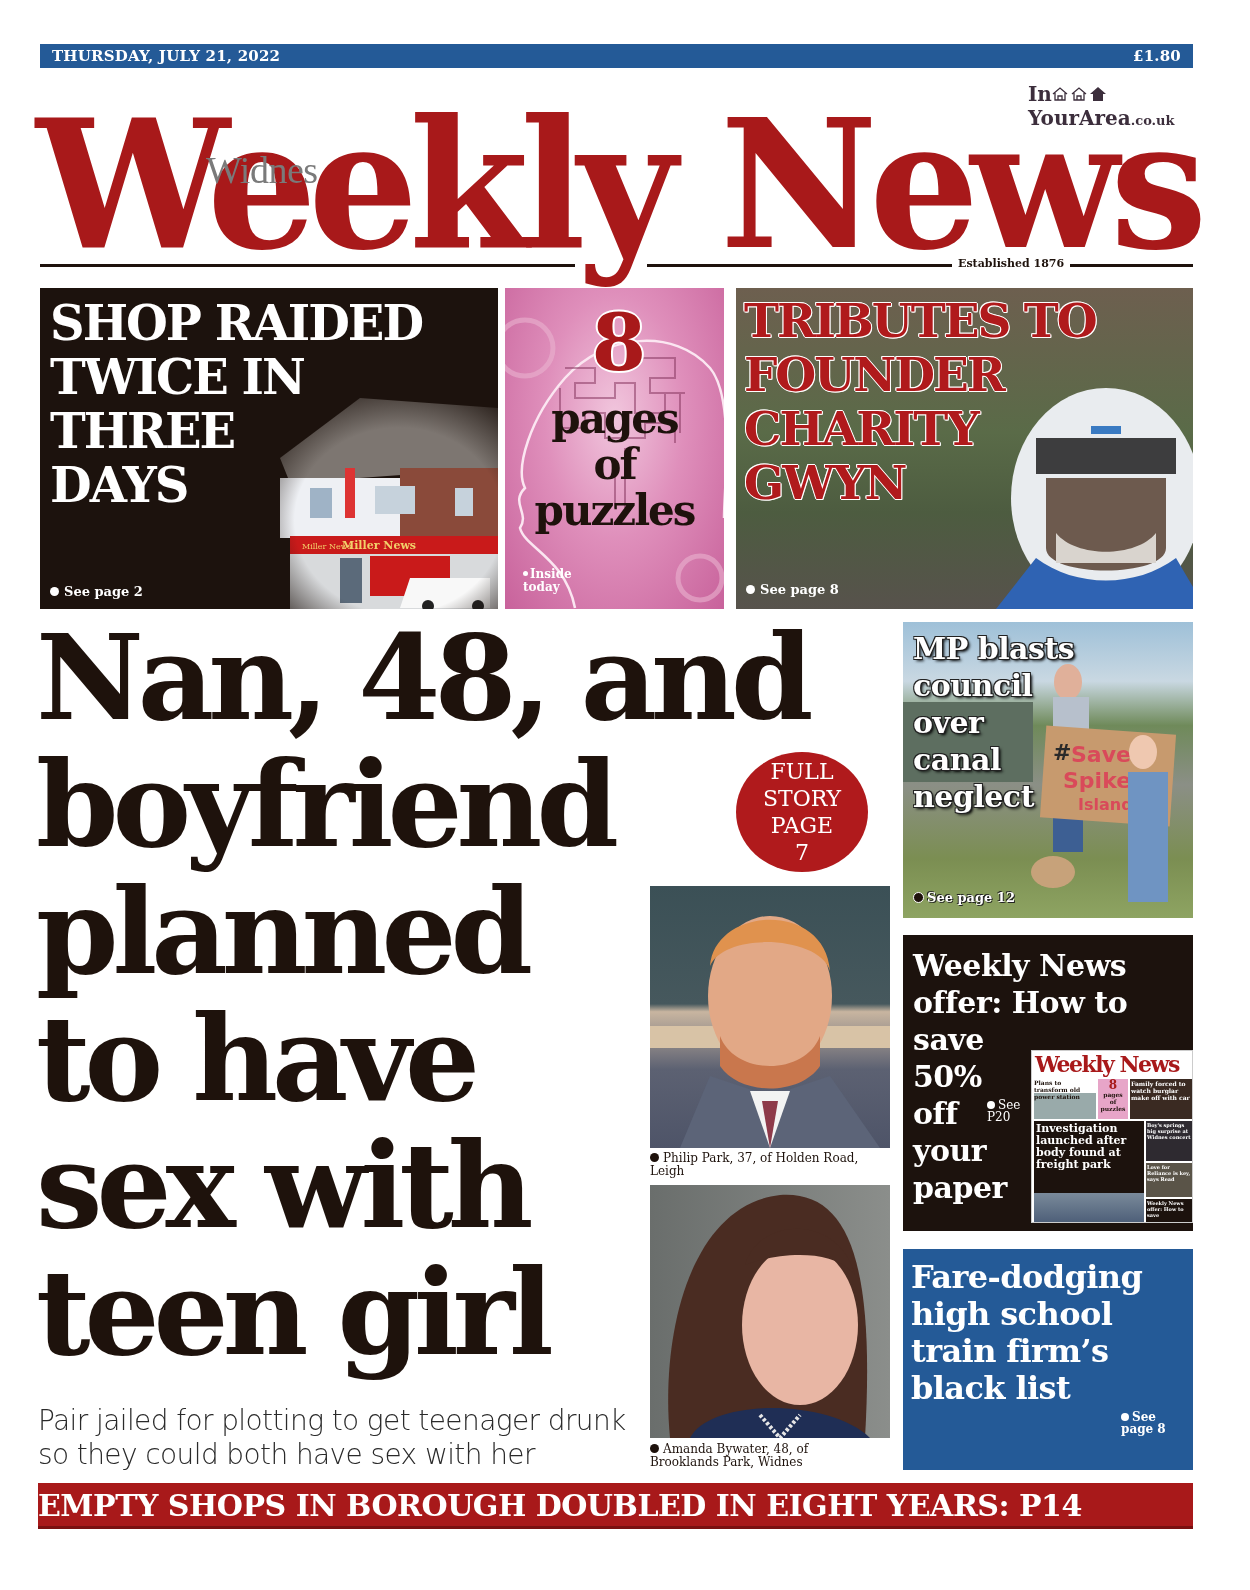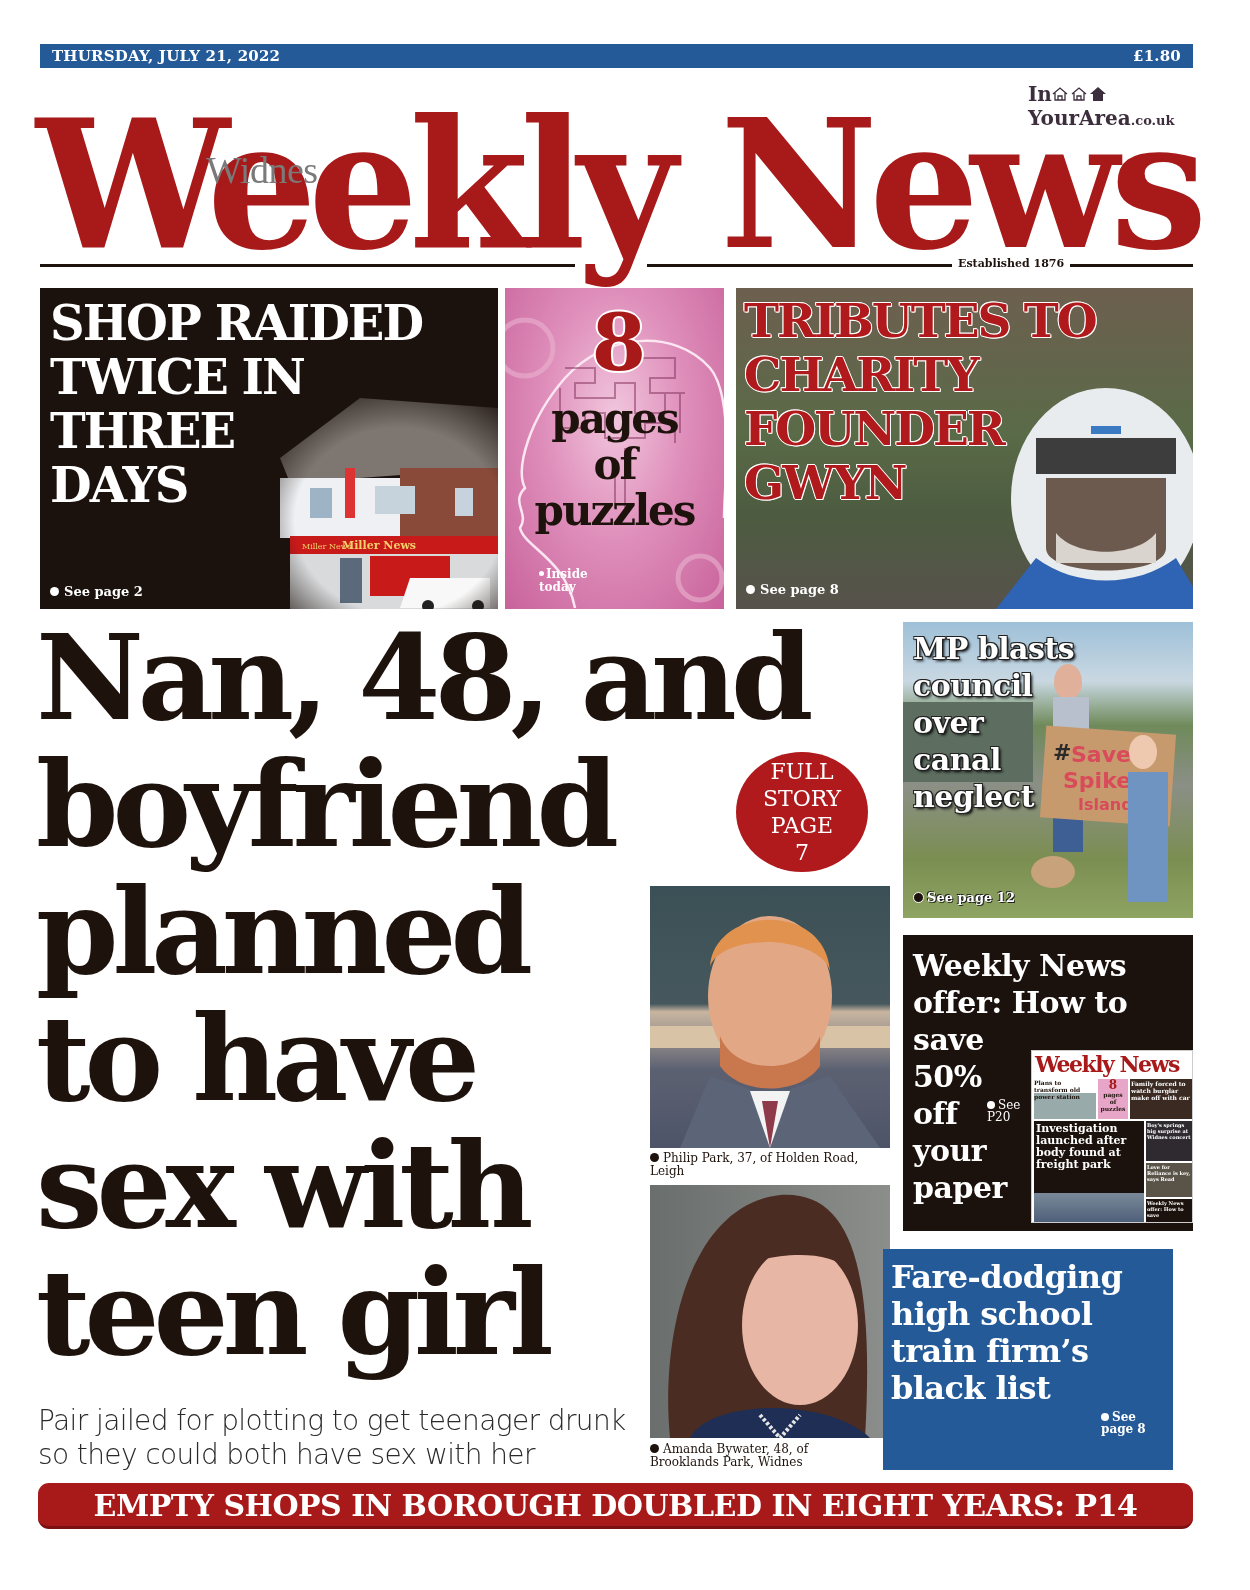--- a/index.html
+++ b/index.html
@@ -39,21 +39,21 @@
   .shop-headline { position: absolute; left: 10px; top: 8px; font-family: "DejaVu Serif", serif; font-weight: bold;
     font-size: 48px; line-height: 54px; color: #fff; letter-spacing: -2px; z-index: 2; }
   .see-small { position: absolute; font-family: "DejaVu Serif", serif; font-weight: bold; font-size: 13px; color: #fff; z-index: 3; }
   .see-small .dot { display: inline-block; width: 9px; height: 9px; border-radius: 50%; background: #fff; margin-right: 5px; }
 
   .puz-8 { position: absolute; left: 78px; top: 16px; width: 72px; text-align: center; font-family: "DejaVu Serif", serif;
     font-weight: bold; font-size: 78px; line-height: 78px; color: #a8191a;
     text-shadow: 2px 0 #fff, -2px 0 #fff, 0 2px #fff, 0 -2px #fff; }
   .puz-text { position: absolute; left: 0; top: 108px; width: 219px; text-align: center; font-family: "DejaVu Serif", serif;
     font-weight: bold; font-size: 42px; line-height: 46px; color: #1e120c; letter-spacing: -2px; }
-  .puz-inside { position: absolute; left: 18px; top: 280px; font-size: 12px; line-height: 13px; color: #fff; font-weight: bold; margin-left: 16px; }
+  .puz-inside { position: absolute; left: 18px; top: 280px; font-size: 12px; line-height: 13px; color: #fff; font-weight: bold; }
 
   .trib-headline { position: absolute; left: 8px; top: 6px; font-family: "DejaVu Serif", serif; font-weight: bold;
     font-size: 47px; line-height: 54px; color: #b01a1c; letter-spacing: -2px; z-index: 2;
     text-shadow: 1px 0 #fff, -1px 0 #fff, 0 1px #fff, 0 -1px #fff, 1px 1px #fff, -1px -1px #fff; }
 
   
   .main-headline { left: 36px; top: 614px; width: 860px; font-family: "DejaVu Serif", serif; font-weight: bold;
     font-size: 118px; line-height: 127px; color: #1e120c; letter-spacing: -6px; }
   .main-sub { left: 38px; top: 1404px; width: 600px; font-family: "DejaVu Sans", sans-serif; font-size: 28px;
     line-height: 34px; color: #2a2a2a; font-weight: 300; letter-spacing: -0.6px; }
@@ -85,30 +85,30 @@
   .offer-headline { position: absolute; left: 10px; top: 12px; font-family: "DejaVu Serif", serif; font-weight: bold;
     font-size: 30px; line-height: 37px; color: #fff; letter-spacing: -0.5px; }
   .offer-col { position: absolute; left: 10px; top: 86px; font-family: "DejaVu Serif", serif; font-weight: bold;
     font-size: 30px; line-height: 37px; color: #fff; letter-spacing: -0.5px; }
   .offer-see { position: absolute; left: 84px; top: 164px; font-family: "DejaVu Serif", serif; font-size: 12px; line-height: 12px; color: #fff; }
   .offer-see .dot { display: inline-block; width: 8px; height: 8px; border-radius: 50%; background: #fff; margin-right: 3px; }
   .mini-front { position: absolute; left: 128px; top: 115px; width: 162px; height: 173px; background: #fff; overflow: hidden; border: 1px solid #ccc; }
   .mini-title { position: absolute; left: 3px; top: 0; font-family: "DejaVu Serif", serif; font-weight: bold; font-size: 22px; color: #a8191a; letter-spacing: -1.5px; white-space: nowrap; }
   .mini-box { position: absolute; font-family: "DejaVu Serif", serif; font-weight: bold; color: #1e120c; overflow: hidden; }
 
-  .p-fare { left: 883px; top: 1249px; width: 290px; height: 221px; background: #245a97; }
+  .p-fare { left: 903px; top: 1249px; width: 290px; height: 221px; background: #245a97; }
   .fare-headline { position: absolute; left: 8px; top: 10px; font-family: "DejaVu Serif", serif; font-weight: bold;
     font-size: 32px; line-height: 37px; color: #fff; letter-spacing: -0.6px; }
   .fare-see { position: absolute; left: 218px; top: 162px; font-family: "DejaVu Serif", serif; font-size: 12px; line-height: 12px; color: #fff; font-weight: bold; }
   .fare-see .dot { display: inline-block; width: 8px; height: 8px; border-radius: 50%; background: #fff; margin-right: 3px; }
 
   
   .bottombar { left: 38px; top: 1483px; width: 1155px; height: 46px; background: #a8191a; color: #fff;
-    font-family: "DejaVu Serif", serif; font-weight: bold; font-size: 30px; line-height: 46px; text-align: center;
-    letter-spacing: -0.5px; white-space: nowrap; border-bottom: 3px solid #7a1010; border-radius: 11px; }
+    font-family: "DejaVu Serif", serif; font-weight: bold; font-size: 30px; line-height: 46px; text-align: left;
+    letter-spacing: -0.5px; white-space: nowrap; border-bottom: 3px solid #7a1010; }
 </style>
 </head>
 <body>
 
 <div class="abs datebar">
   <span>THURSDAY, JULY 21, 2022</span>
   <span>£1.80</span>
 </div>
 
 <div class="abs mast-title">Weekly News</div>
@@ -200,22 +200,22 @@
   <svg style="position:absolute;left:0;top:0" width="457" height="321">
     <ellipse cx="370" cy="210" rx="95" ry="110" fill="#e9ecef"></ellipse>
     <rect x="300" y="150" width="140" height="36" fill="#2a2a2a" opacity="0.9"></rect>
     <path d="M310 190 h120 v70 c0 30 -120 30 -120 0 z" fill="#6d5a4e"></path>
     <path d="M320 245 c20 25 80 25 100 0 v30 h-100 z" fill="#d9d4ce"></path>
     <path d="M300 270 c40 30 100 30 140 0 L470 321 H260 Z" fill="#2f63b3"></path>
     <rect x="355" y="138" width="30" height="8" fill="#3a7ac2"></rect>
   </svg>
   <div class="trib-headline">
     <div>TRIBUTES TO</div>
+    <div>FOUNDER</div>
     <div>CHARITY</div>
-    <div>FOUNDER</div>
     <div>GWYN</div>
   </div>
   <div class="see-small" style="left:10px; top:294px;">
     <span class="dot"></span><span>See page 8</span>
   </div>
 </div>
 
 <div class="abs main-headline">
   <div>Nan, 48, and</div>
   <div>boyfriend</div>

